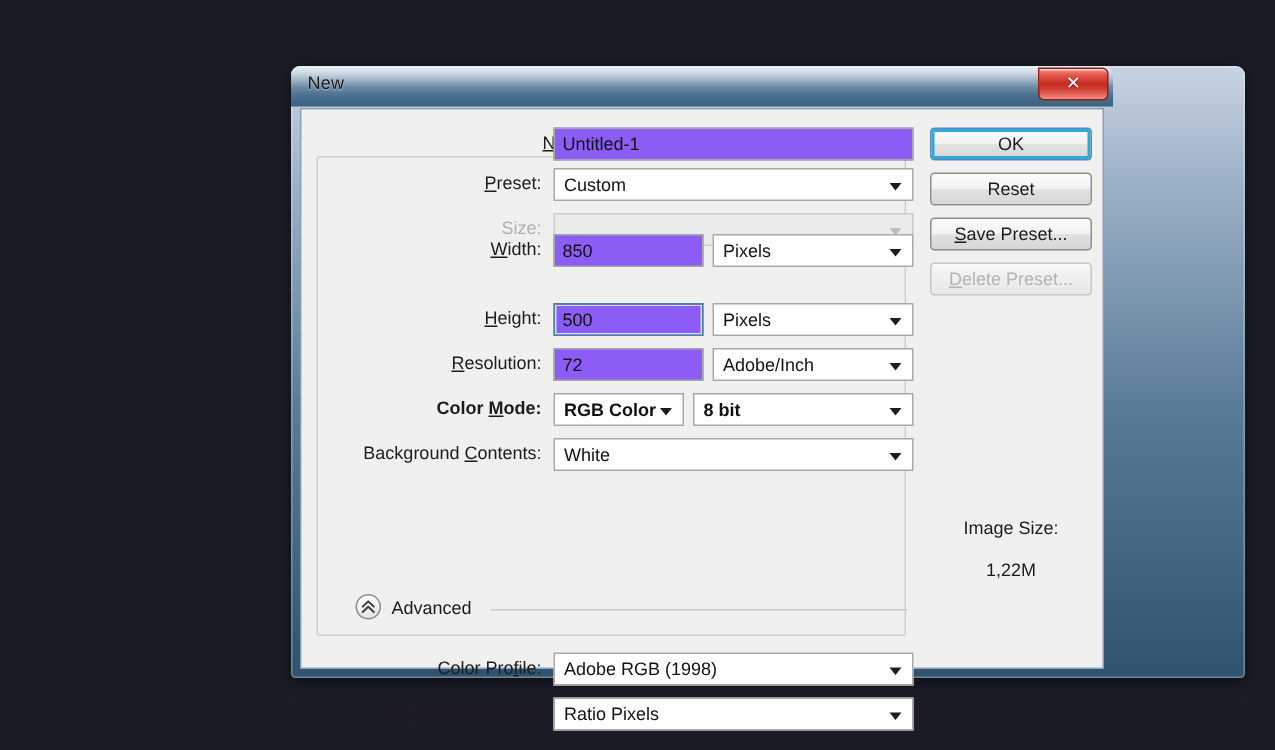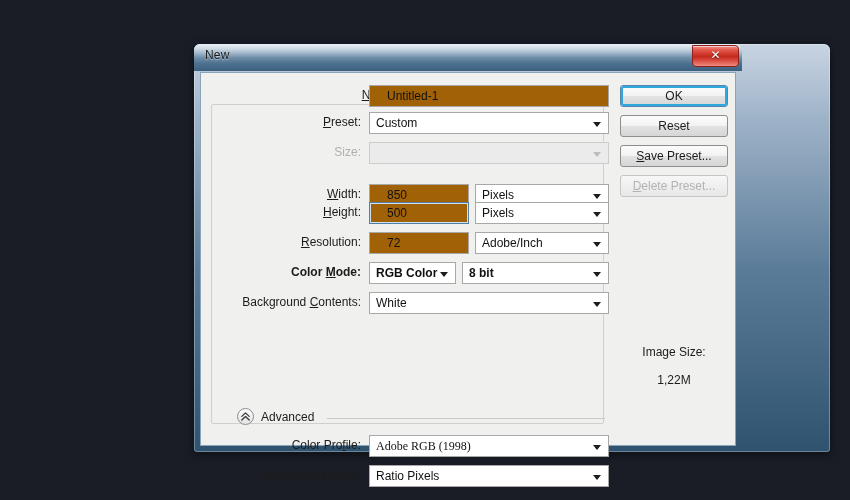--- a/index.html
+++ b/index.html
@@ -131,27 +131,27 @@
     color: #1c1c1c;
     white-space: nowrap;
     text-align: right;
   }
   .field-label.disabled { color: #b0b0b0; }
   .field-label u { text-decoration: underline; }
 
   .textbox {
     position: absolute;
     height: 22px;
-    background: #a16207;
+    background: #8b5cf6;
     border: 1px solid #a8a8a8;
     box-sizing: border-box;
     font-size: 12px;
     color: #111;
     line-height: 20px;
-    padding-left: 17px;
+    padding-left: 5px;
     white-space: nowrap;
     overflow: hidden;
     cursor: text;
   }
   .textbox.focused {
     border: 1px solid #4f7fa8;
     box-shadow: inset 0 0 0 1px #cfe0ee;
   }
 
   .combo {
@@ -181,21 +181,21 @@
     border-left: 4.5px solid transparent;
     border-right: 4.5px solid transparent;
     border-top: 5px solid #1d1d1d;
   }
   .combo.disabled .caret { border-top-color: #bdbdbd; }
 
   
   #advanced-row {
     position: absolute;
     left: 36px;
-    top: 333px;
+    top: 321px;
     width: 368px;
     height: 22px;
   }
   #advanced-toggle-icon {
     position: absolute;
     left: 0; top: 2px;
     width: 17px; height: 17px;
     border-radius: 50%;
     border: 1px solid #8d8d8d;
     background: linear-gradient(to bottom, #fdfdfd, #e3e3e3);
@@ -304,21 +304,21 @@
     <div class="row" style="top:69px; width:400px;">
       <div class="field-label disabled" style="width:160px; left:0;">
         <span>Size:</span>
       </div>
       <div class="combo disabled" style="left:168px; width:240px;">
         <span></span>
         <span class="caret"></span>
       </div>
     </div>
 
-    <div class="row" style="top:111px; width:400px;">
+    <div class="row" style="top:83px; width:400px;">
       <div class="field-label" style="width:160px; left:0;">
         <u>W</u><span>idth:</span>
       </div>
       <div class="textbox" style="left:168px; width:100px;">850</div>
       <div class="combo" style="left:274px; width:134px;">
         <span>Pixels</span>
         <span class="caret"></span>
       </div>
     </div>
 
@@ -376,21 +376,21 @@
         </svg>
       </div>
       <div id="advanced-label">Advanced</div>
       <div id="advanced-rule"></div>
     </div>
 
     <div class="row" style="top:362px; width:400px;">
       <div class="field-label" style="width:160px; left:0;">
         <span>Color Pro</span><u>f</u><span>ile:</span>
       </div>
-      <div class="combo" style="left:168px; width:240px;font-family:Liberation Serif, serif;">
+      <div class="combo" style="left:168px; width:240px;">
         <span>Adobe RGB (1998)</span>
         <span class="caret"></span>
       </div>
     </div>
 
     <div class="row" style="top:392px; width:400px;">
       <div class="field-label" style="width:160px; left:0;">
         <span>Pi</span><u>x</u><span>el Aspect Ratio:</span>
       </div>
       <div class="combo" style="left:168px; width:240px;">

